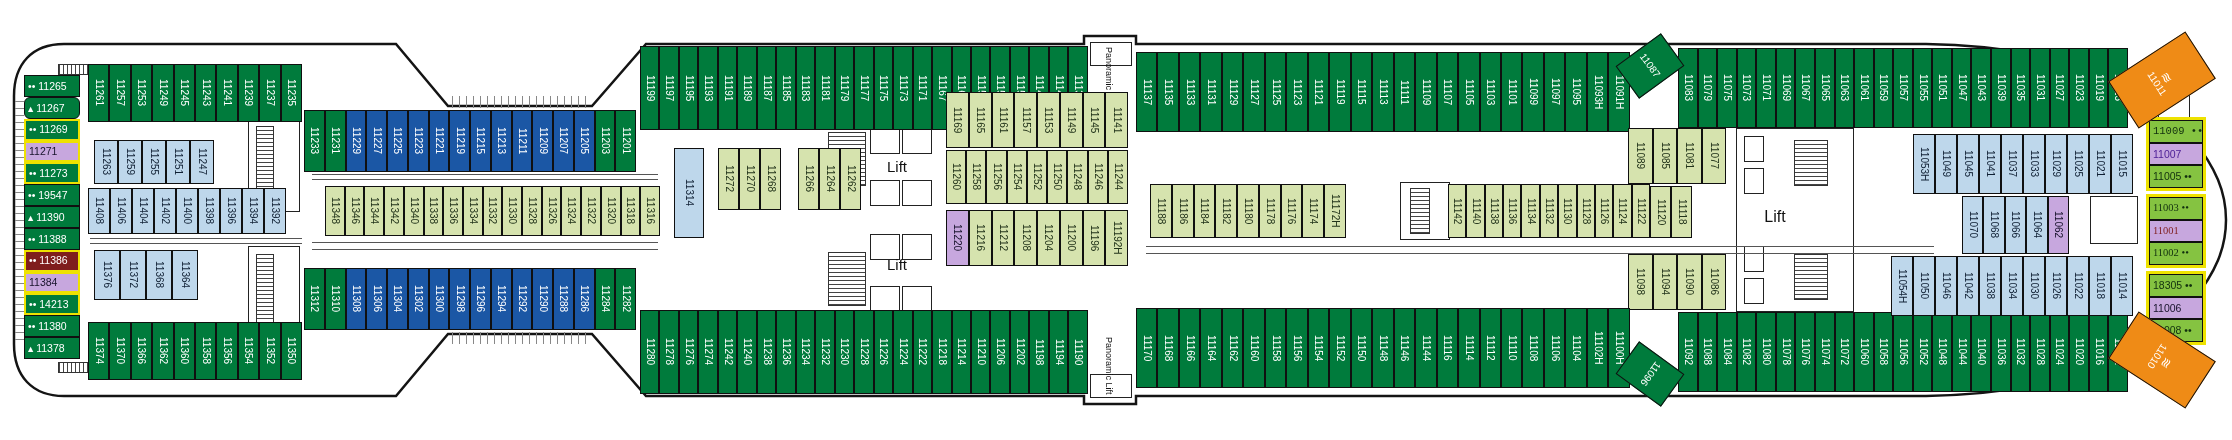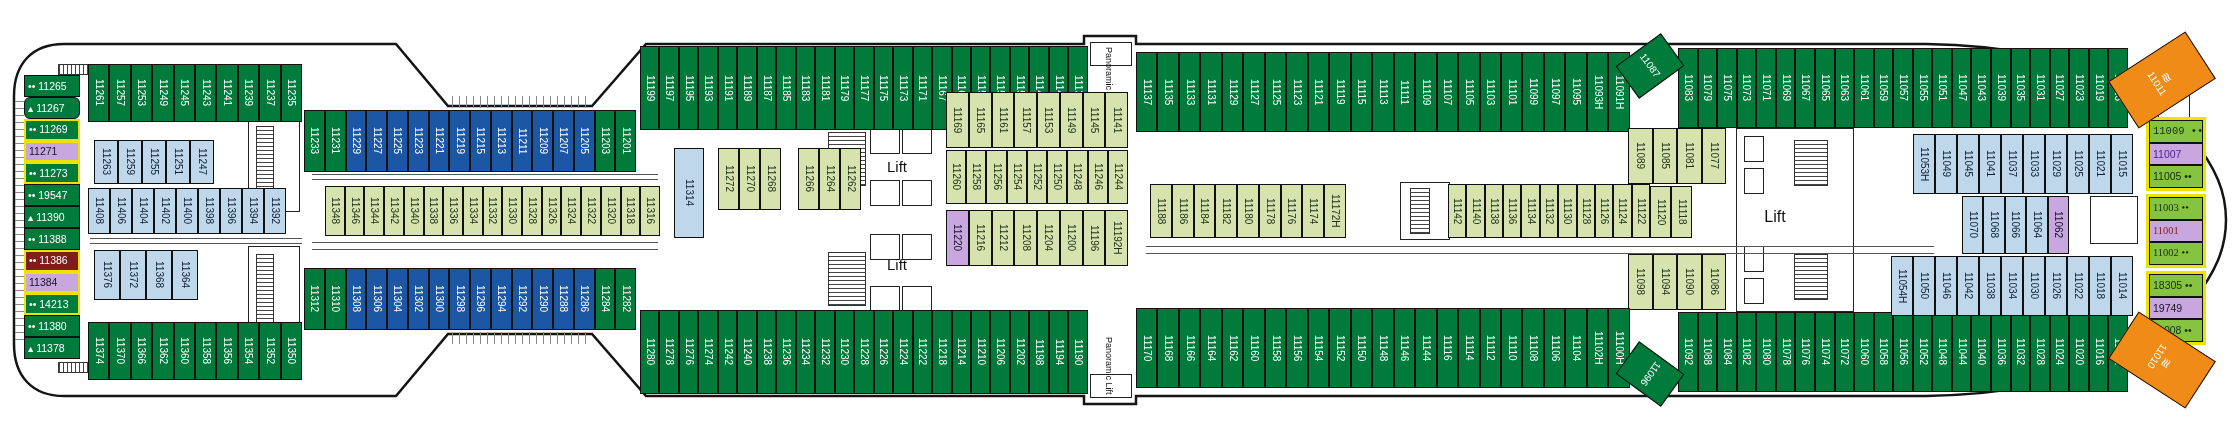--- a/index.html
+++ b/index.html
@@ -1136,21 +1136,21 @@
       </div>
       <div class="cell" style="background: rgb(133, 195, 65); color: rgb(18, 48, 15); height: 24.6667px; width: 100%;">
         <span>11002 ••</span>
       </div>
     </div>
     <div class="row vstack grp" style="left: 2146px; top: 271px; width: 60px; height: 74px;">
       <div class="cell" style="background: rgb(133, 195, 65); color: rgb(18, 48, 15); height: 24.6667px; width: 100%;">
         <span>18305 ••</span>
       </div>
       <div class="cell" style="background: rgb(199, 167, 222); color: rgb(23, 18, 43); height: 24.6667px; width: 100%;">
-        <span>19749</span>
+        <span>11006</span>
       </div>
       <div class="cell" style="background: rgb(133, 195, 65); color: rgb(18, 48, 15); height: 24.6667px; width: 100%;">
         <span>11008 ••</span>
       </div>
     </div>
     <div class="special" style="left: 1622px; top: 46px; width: 56px; height: 40px; background: rgb(0, 123, 60); color: rgb(255, 255, 255); transform: rotate(-36deg);">
       <span>11087</span>
     </div>
     <div class="special" style="left: 1622px; top: 354px; width: 56px; height: 40px; background: rgb(0, 123, 60); color: rgb(255, 255, 255); transform: rotate(36deg);">
       <span>11096</span>

